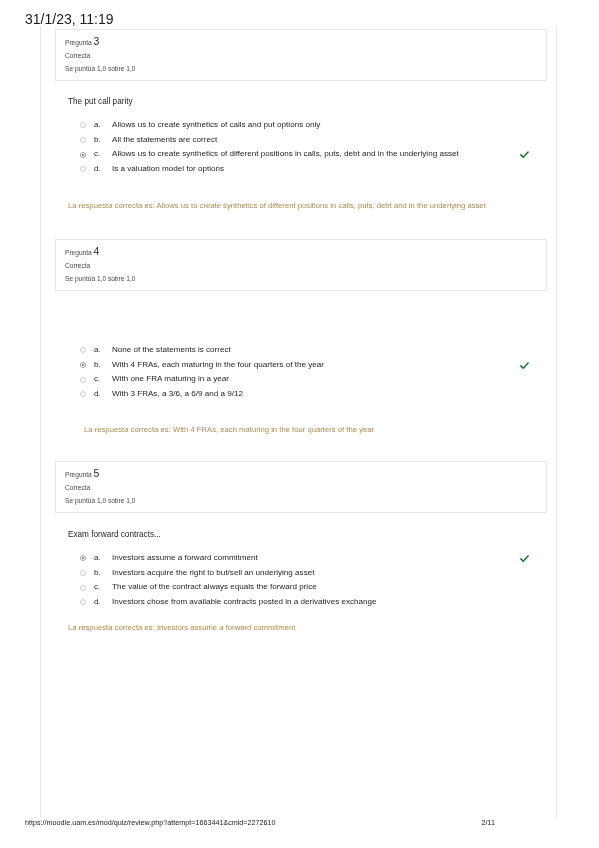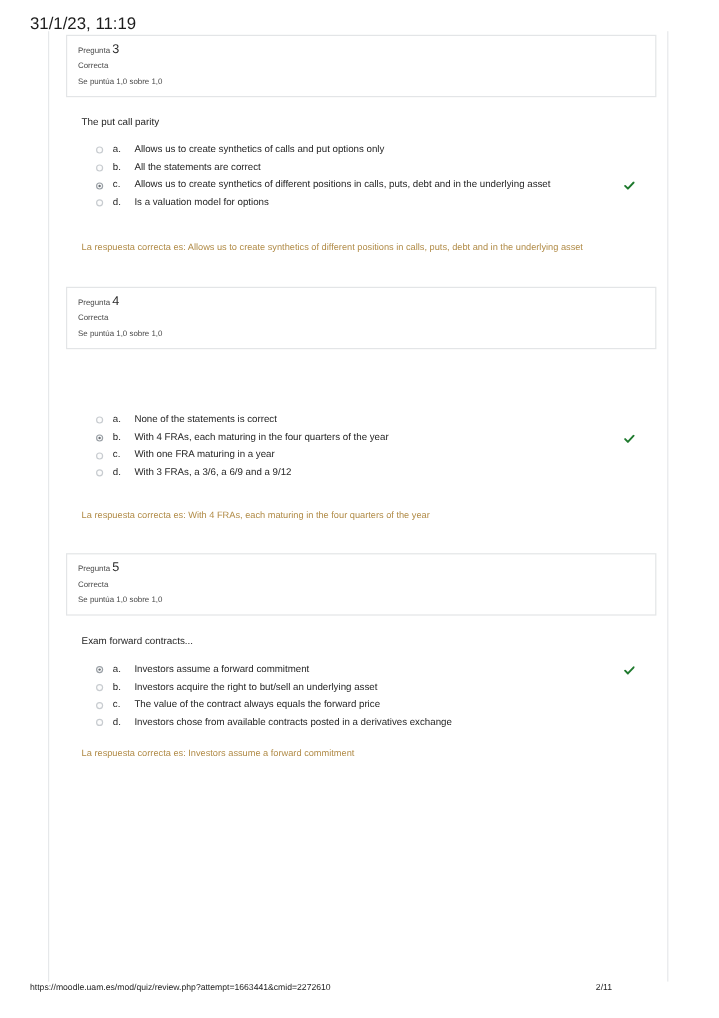--- a/index.html
+++ b/index.html
@@ -53,21 +53,21 @@
     color: #1c1c1c;
   }
   .print-footer .pf-left {
     position: absolute;
     left: 25px;
     top: 0;
     white-space: nowrap;
   }
   .print-footer .pf-right {
     position: absolute;
-    right: 20px;
+    right: 35px;
     top: 0;
     white-space: nowrap;
   }
 
   
   .page-frame {
     position: absolute;
     left: 40px;
     top: 26px;
     width: 517px;
@@ -264,21 +264,21 @@
           <span class="radio"></span>
           <span class="ans-letter">c.</span>
           <span class="ans-text">With one FRA maturing in a year</span>
         </div>
         <div class="ans-row">
           <span class="radio"></span>
           <span class="ans-letter">d.</span>
           <span class="ans-text">With 3 FRAs, a 3/6, a 6/9 and a 9/12</span>
         </div>
       </div>
-      <div class="q-feedback" style="top: 186px;">La respuesta correcta es: With 4 FRAs, each maturing in the four quarters of the year</div>
+      <div class="q-feedback" style="top: 186px; margin-left: 16px;">La respuesta correcta es: With 4 FRAs, each maturing in the four quarters of the year</div>
     </div>
     <div class="question" style="top: 461px;">
       <div class="q-info">
         <div class="q-info-row"><span>Pregunta</span> <span class="q-num">5</span></div>
         <div class="q-info-row q-state">Correcta</div>
         <div class="q-info-row q-grade">Se puntúa 1,0 sobre 1,0</div>
       </div>
       <div class="q-stem" style="top: 68px;">Exam forward contracts...</div>
       <div class="q-answers" style="top: 90px;">
         <div class="ans-row">

